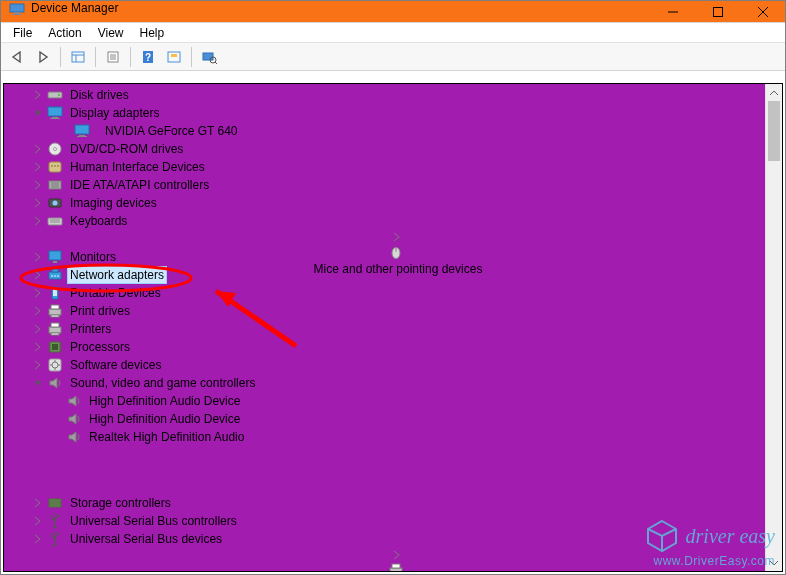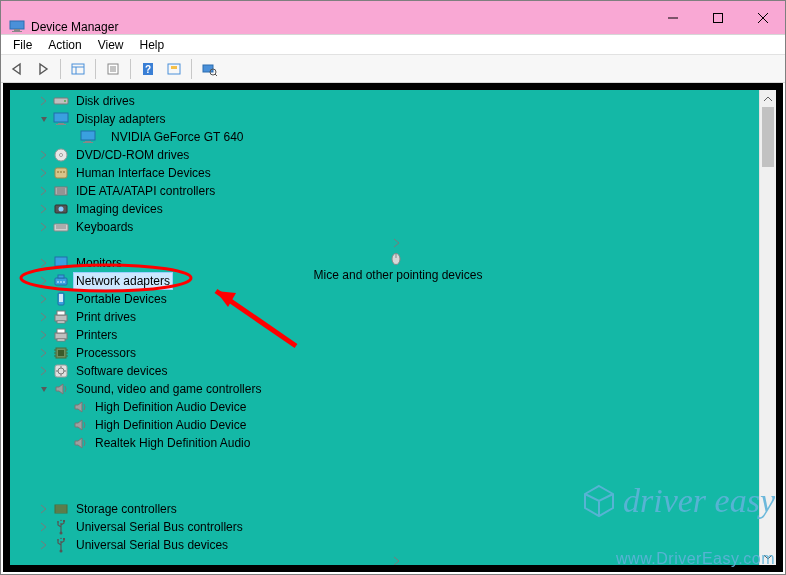--- a/index.html
+++ b/index.html
@@ -13,26 +13,26 @@
     overflow: hidden;
   }
   .window {
     position: relative;
     width: 786px; height: 575px;
     border: 1px solid #7f7f7f;
     background: #fff;
   }
   
   .titlebar {
-    height: 34px;
+    height: 22px;
     border-bottom: 1px solid #d6d6d6;
     display: flex;
-    align-items: flex-end;
+    align-items: flex-start;
     padding-left: 8px;
-    background: #f9a8d4;
+    background: #f97316;
   }
   .titlebar-icon {
     width: 16px; height: 16px; margin-right: 6px;
     display: flex; align-items: center; justify-content: center;
   }
   .titlebar-title { flex: 1; }
   .window-buttons { display: flex; height: 100%; }
   .win-btn {
     width: 45px; height: 100%;
     display: flex; align-items: center; justify-content: center;
@@ -71,22 +71,22 @@
   .tb-sep {
     width: 1px; height: 20px;
     background: #c8c8c8;
     margin: 0 3px;
   }
   
   .content {
     position: absolute;
     left: 2px; right: 2px;
     top: 82px; bottom: 2px;
-    border: 7px solid #000000;
-    background: #14b8a6;
+    border: 1px solid #000000;
+    background: #a21caf;
     overflow: hidden;
   }
   .tree {
     position: absolute;
     left: 0; right: 17px; top: 0; bottom: 0;
     padding: 2px 0;
     overflow: hidden;
   }
   .scrollbar {
     position: absolute;
@@ -146,27 +146,26 @@
     display: flex; flex-direction: column; align-items: flex-end;
     color: #5fb3d9;
     opacity: 0.9;
     pointer-events: none;
   }
   .watermark .logo-row {
     display: flex; align-items: center; gap: 6px;
   }
   .watermark .brand {
     font-family: "Segoe Script", cursive;
-    font-size: 34px;
+    font-size: 20px;
     font-style: italic;
   }
   .watermark .url {
-    font-size: 16px;
+    font-size: 12px;
     letter-spacing: 0.5px;
-    margin-top: 30px;
   }
   svg { display: block; }
 </style>
 </head>
 <body>
 
 <div class="window">
 
   <div class="titlebar">
     <span class="titlebar-icon">

